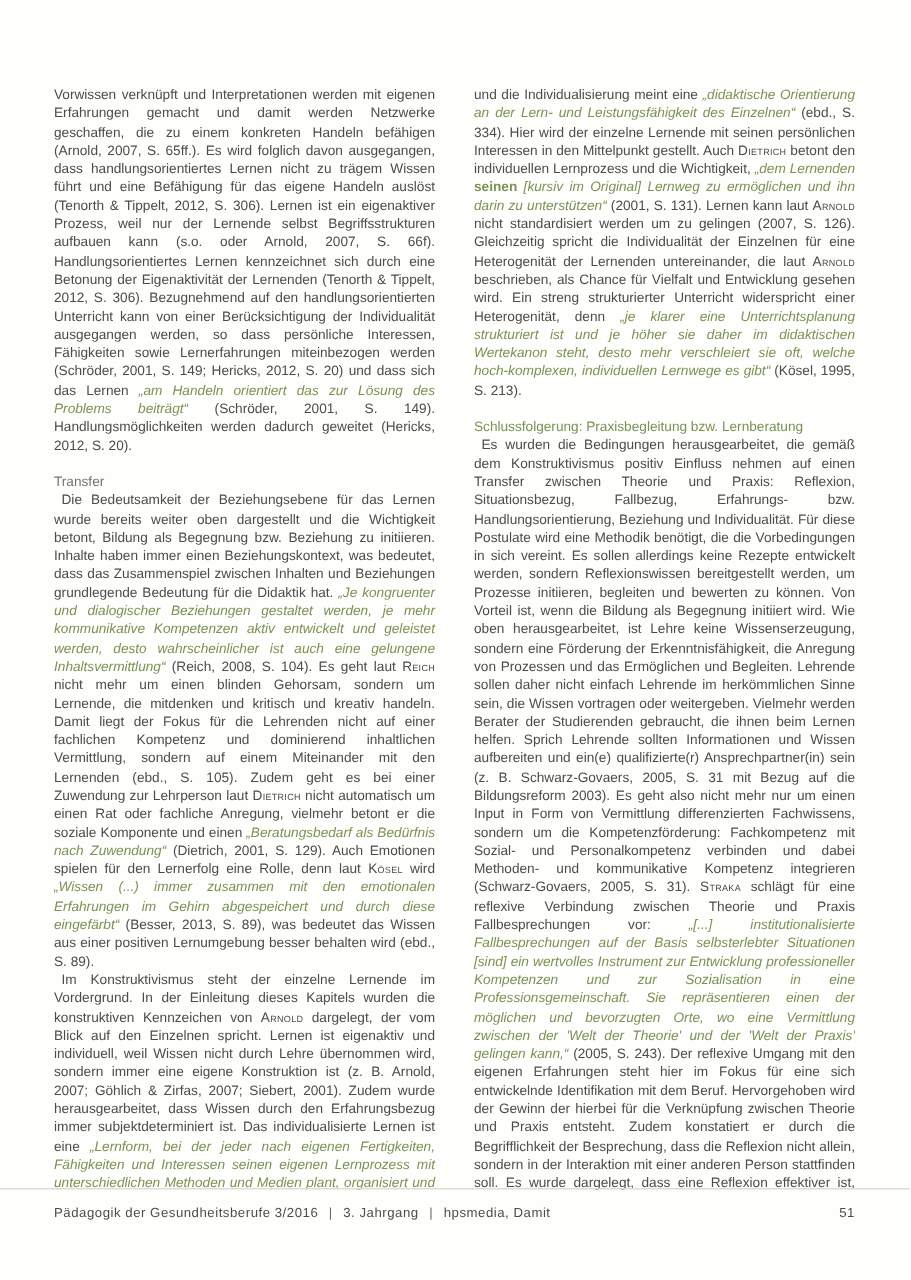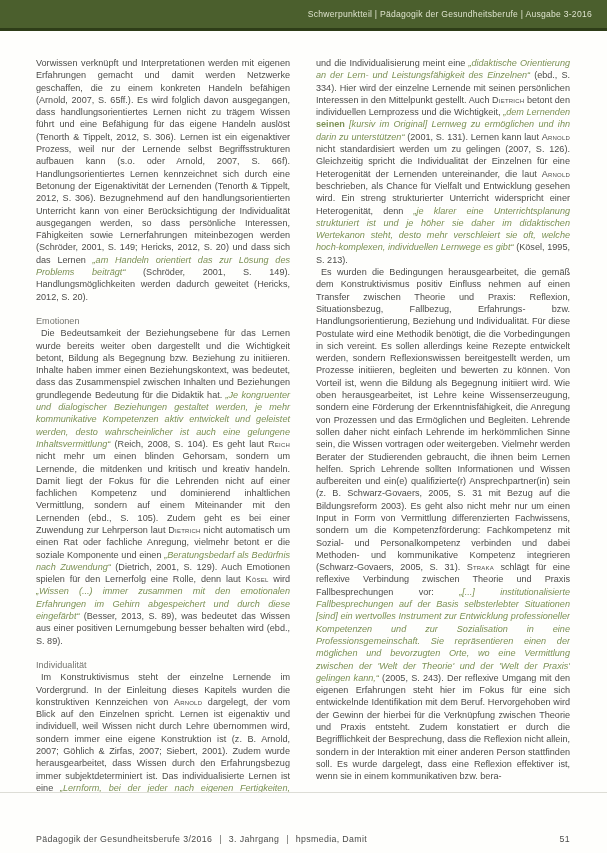--- a/index.html
+++ b/index.html
@@ -35,41 +35,38 @@
   .footer-rule{
     position:absolute;left:0;top:792px;width:607px;height:1px;
     background:#ddddd6;
   }
   .footer{
     position:absolute;left:36px;top:803px;width:534px;
     display:flex;align-items:flex-end;
     font-size:8.8px;color:#4c4c4a;letter-spacing:0.35px;white-space:nowrap;
   }
   .footer .sep{margin:0 7px;color:#6a6a66;}
-  .footer .page-num{margin-left:auto;margin-top:31px;}
+  .footer .page-num{margin-left:auto;}
 </style>
 </head>
 <body>
 
 <div class="page" style="--header-green: #4b5f2d; --header-dark: #2e3d18; --green: #7c9155; --ink: #4c4c4a;">
 
-  <div class="header-bar">
-    <span class="header-text">Schwerpunktteil | Pädagogik der Gesundheitsberufe | Ausgabe 3-2016</span>
-  </div>
 
   <div class="content">
     <div class="col" id="col-left">
         <p class="para"><span class="run-n">Vorwissen verknüpft und Interpretationen werden mit eigenen Erfahrungen gemacht und damit werden Netzwerke geschaffen, die zu einem konkreten Handeln befähigen (Arnold, 2007, S. 65ff.). Es wird folglich davon ausgegangen, dass handlungsorientiertes Lernen nicht zu trägem Wissen führt und eine Befähigung für das eigene Handeln auslöst (Tenorth &amp; Tippelt, 2012, S. 306). Lernen ist ein eigenaktiver Prozess, weil nur der Lernende selbst Begriffsstrukturen aufbauen kann (s.o. oder Arnold, 2007, S. 66f). Handlungsorientiertes Lernen kennzeichnet sich durch eine Betonung der Eigenaktivität der Lernenden (Tenorth &amp; Tippelt, 2012, S. 306). Bezugnehmend auf den handlungsorientierten Unterricht kann von einer Berücksichtigung der Individualität ausgegangen werden, so dass persönliche Interessen, Fähigkeiten sowie Lernerfahrungen miteinbezogen werden (Schröder, 2001, S. 149; Hericks, 2012, S. 20) und dass sich das Lernen </span><span class="run-q">„am Handeln orientiert das zur Lösung des Problems beiträgt“</span><span class="run-n"> (Schröder, 2001, S. 149). Handlungsmöglichkeiten werden dadurch geweitet (Hericks, 2012, S. 20).</span></p>
-        <p class="subheading sub-gray">Emotionen</p>
+        <p class="subheading sub-gray">Transfer</p>
         <p class="para indent"><span class="run-n">Die Bedeutsamkeit der Beziehungsebene für das Lernen wurde bereits weiter oben dargestellt und die Wichtigkeit betont, Bildung als Begegnung bzw. Beziehung zu initiieren. Inhalte haben immer einen Beziehungskontext, was bedeutet, dass das Zusammenspiel zwischen Inhalten und Beziehungen grundlegende Bedeutung für die Didaktik hat. </span><span class="run-q">„Je kongruenter und dialogischer Beziehungen gestaltet werden, je mehr kommunikative Kompetenzen aktiv entwickelt und geleistet werden, desto wahrscheinlicher ist auch eine gelungene Inhaltsvermittlung“</span><span class="run-n"> (Reich, 2008, S. 104). Es geht laut </span><span class="run-sc">Reich</span><span class="run-n"> nicht mehr um einen blinden Gehorsam, sondern um Lernende, die mitdenken und kritisch und kreativ handeln. Damit liegt der Fokus für die Lehrenden nicht auf einer fachlichen Kompetenz und dominierend inhaltlichen Vermittlung, sondern auf einem Miteinander mit den Lernenden (ebd., S. 105). Zudem geht es bei einer Zuwendung zur Lehrperson laut </span><span class="run-sc">Dietrich</span><span class="run-n"> nicht automatisch um einen Rat oder fachliche Anregung, vielmehr betont er die soziale Komponente und einen </span><span class="run-q">„Beratungsbedarf als Bedürfnis nach Zuwendung“</span><span class="run-n"> (Dietrich, 2001, S. 129). Auch Emotionen spielen für den Lernerfolg eine Rolle, denn laut </span><span class="run-sc">Kösel</span><span class="run-n"> wird </span><span class="run-q">„Wissen (...) immer zusammen mit den emotionalen Erfahrungen im Gehirn abgespeichert und durch diese eingefärbt“</span><span class="run-n"> (Besser, 2013, S. 89), was bedeutet das Wissen aus einer positiven Lernumgebung besser behalten wird (ebd., S. 89).</span></p>
-        <p class="subheading sub-gray">Individualität</p>
         <p class="para indent"><span class="run-n">Im Konstruktivismus steht der einzelne Lernende im Vordergrund. In der Einleitung dieses Kapitels wurden die konstruktiven Kennzeichen von </span><span class="run-sc">Arnold</span><span class="run-n"> dargelegt, der vom Blick auf den Einzelnen spricht. Lernen ist eigenaktiv und individuell, weil Wissen nicht durch Lehre übernommen wird, sondern immer eine eigene Konstruktion ist (z. B. Arnold, 2007; Göhlich &amp; Zirfas, 2007; Siebert, 2001). Zudem wurde herausgearbeitet, dass Wissen durch den Erfahrungsbezug immer subjektdeterminiert ist. Das individualisierte Lernen ist eine </span><span class="run-q">„Lernform, bei der jeder nach eigenen Fertigkeiten, Fähigkeiten und Interessen seinen eigenen Lernprozess mit unterschiedlichen Methoden und Medien plant, organisiert und strukturiert“</span></p>
       </div>
     <div class="col" id="col-right">
         <p class="para"><span class="run-n">und die Individualisierung meint eine </span><span class="run-q">„didaktische Orientierung an der Lern- und Leistungsfähigkeit des Einzelnen“</span><span class="run-n"> (ebd., S. 334). Hier wird der einzelne Lernende mit seinen persönlichen Interessen in den Mittelpunkt gestellt. Auch </span><span class="run-sc">Dietrich</span><span class="run-n"> betont den individuellen Lernprozess und die Wichtigkeit, </span><span class="run-q">„dem Lernenden </span><span class="run-qb">seinen</span><span class="run-q"> [kursiv im Original] Lernweg zu ermöglichen und ihn darin zu unterstützen“</span><span class="run-n"> (2001, S. 131). Lernen kann laut </span><span class="run-sc">Arnold</span><span class="run-n"> nicht standardisiert werden um zu gelingen (2007, S. 126). Gleichzeitig spricht die Individualität der Einzelnen für eine Heterogenität der Lernenden untereinander, die laut </span><span class="run-sc">Arnold</span><span class="run-n"> beschrieben, als Chance für Vielfalt und Entwicklung gesehen wird. Ein streng strukturierter Unterricht widerspricht einer Heterogenität, denn </span><span class="run-q">„je klarer eine Unterrichtsplanung strukturiert ist und je höher sie daher im didaktischen Wertekanon steht, desto mehr verschleiert sie oft, welche hoch-komplexen, individuellen Lernwege es gibt“</span><span class="run-n"> (Kösel, 1995, S. 213).</span></p>
+        <p class="subheading sub-green">Schlussfolgerung: Praxisbegleitung bzw. Lernberatung</p>
         <p class="para indent"><span class="run-n">Es wurden die Bedingungen herausgearbeitet, die gemäß dem Konstruktivismus positiv Einfluss nehmen auf einen Transfer zwischen Theorie und Praxis: Reflexion, Situationsbezug, Fallbezug, Erfahrungs- bzw. Handlungsorientierung, Beziehung und Individualität. Für diese Postulate wird eine Methodik benötigt, die die Vorbedingungen in sich vereint. Es sollen allerdings keine Rezepte entwickelt werden, sondern Reflexionswissen bereitgestellt werden, um Prozesse initiieren, begleiten und bewerten zu können. Von Vorteil ist, wenn die Bildung als Begegnung initiiert wird. Wie oben herausgearbeitet, ist Lehre keine Wissenserzeugung, sondern eine Förderung der Erkenntnisfähigkeit, die Anregung von Prozessen und das Ermöglichen und Begleiten. Lehrende sollen daher nicht einfach Lehrende im herkömmlichen Sinne sein, die Wissen vortragen oder weitergeben. Vielmehr werden Berater der Studierenden gebraucht, die ihnen beim Lernen helfen. Sprich Lehrende sollten Informationen und Wissen aufbereiten und ein(e) qualifizierte(r) Ansprechpartner(in) sein (z. B. Schwarz-Govaers, 2005, S. 31 mit Bezug auf die Bildungsreform 2003). Es geht also nicht mehr nur um einen Input in Form von Vermittlung differenzierten Fachwissens, sondern um die Kompetenzförderung: Fachkompetenz mit Sozial- und Personalkompetenz verbinden und dabei Methoden- und kommunikative Kompetenz integrieren (Schwarz-Govaers, 2005, S. 31). </span><span class="run-sc">Straka</span><span class="run-n"> schlägt für eine reflexive Verbindung zwischen Theorie und Praxis Fallbesprechungen vor: </span><span class="run-q">„[...] institutionalisierte Fallbesprechungen auf der Basis selbsterlebter Situationen [sind] ein wertvolles Instrument zur Entwicklung professioneller Kompetenzen und zur Sozialisation in eine Professionsgemeinschaft. Sie repräsentieren einen der möglichen und bevorzugten Orte, wo eine Vermittlung zwischen der 'Welt der Theorie' und der 'Welt der Praxis' gelingen kann,“</span><span class="run-n"> (2005, S. 243). Der reflexive Umgang mit den eigenen Erfahrungen steht hier im Fokus für eine sich entwickelnde Identifikation mit dem Beruf. Hervorgehoben wird der Gewinn der hierbei für die Verknüpfung zwischen Theorie und Praxis entsteht. Zudem konstatiert er durch die Begrifflichkeit der Besprechung, dass die Reflexion nicht allein, sondern in der Interaktion mit einer anderen Person stattfinden soll. Es wurde dargelegt, dass eine Reflexion effektiver ist, wenn sie in einem kommunikativen bzw. bera-</span></p>
       </div>
   </div>
 
   <div class="footer-rule"></div>
 
   <div class="footer">
     <span>Pädagogik der Gesundheitsberufe 3/2016</span>
     <span class="sep">|</span>
     <span>3. Jahrgang</span>

